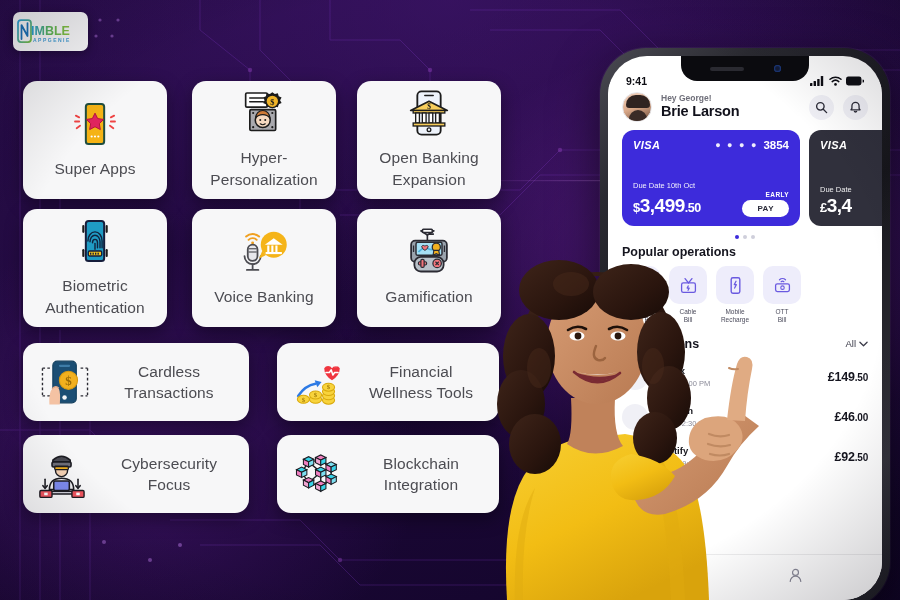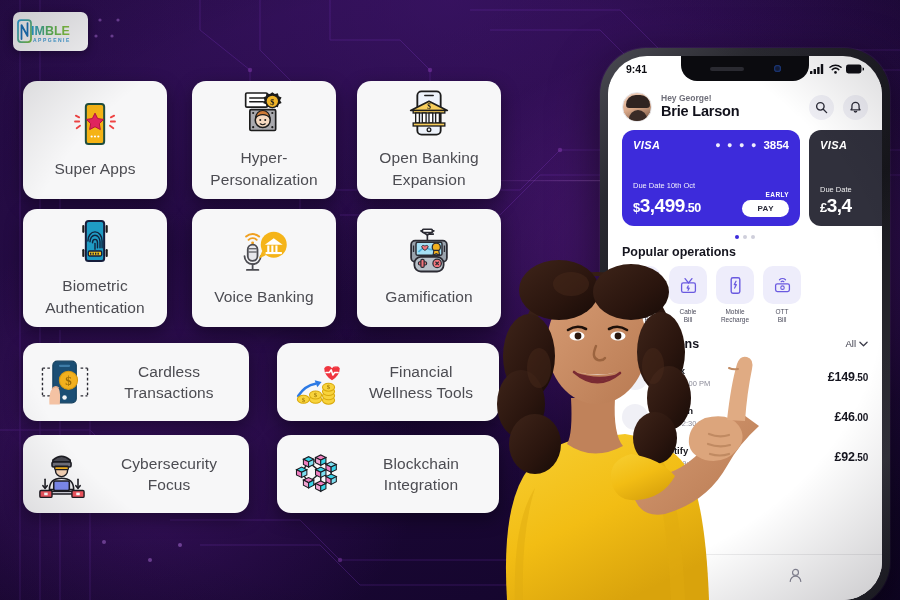--- a/index.html
+++ b/index.html
@@ -87,21 +87,21 @@
     width:128px; height:25px;
     background:#0b0b0f;
     border-radius:0 0 16px 16px;
     z-index:5;
     display:flex; align-items:center; justify-content:center; gap:30px;
   }
   #notch .spk { width:34px; height:4px; border-radius:2px; background:#2a2a31; }
   #notch .cam { width:7px; height:7px; border-radius:50%; background:#121a33; box-shadow:inset 0 0 2px #2d6df6; }
 
   #statusbar {
-    position:absolute; top:0; left:0; right:0; height:26px;
+    position:absolute; top:12px; left:0; right:0; height:26px;
     display:flex; align-items:center; justify-content:space-between;
     padding:0 18px; z-index:4;
     font-size:10.5px; font-weight:bold; color:#0e0e14;
   }
   #statusbar .right { display:flex; align-items:center; gap:4px; }
 
   #screen { position:absolute; top:26px; left:0; right:0; bottom:0; background:#fff; }
 
   .ph-header { display:flex; align-items:center; padding:10px 14px 8px; gap:9px; }
   .avatar {

